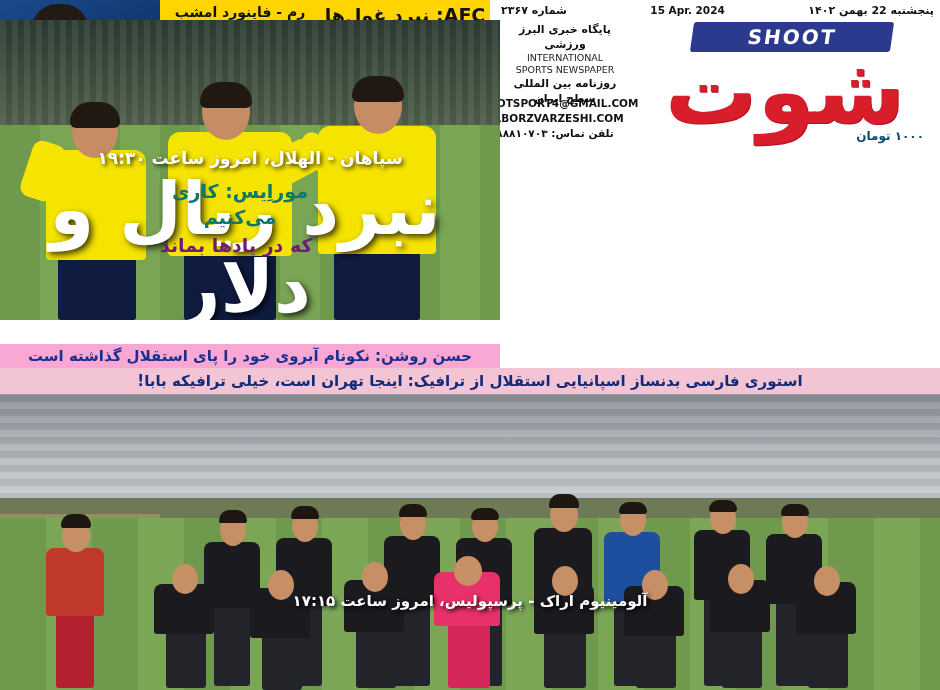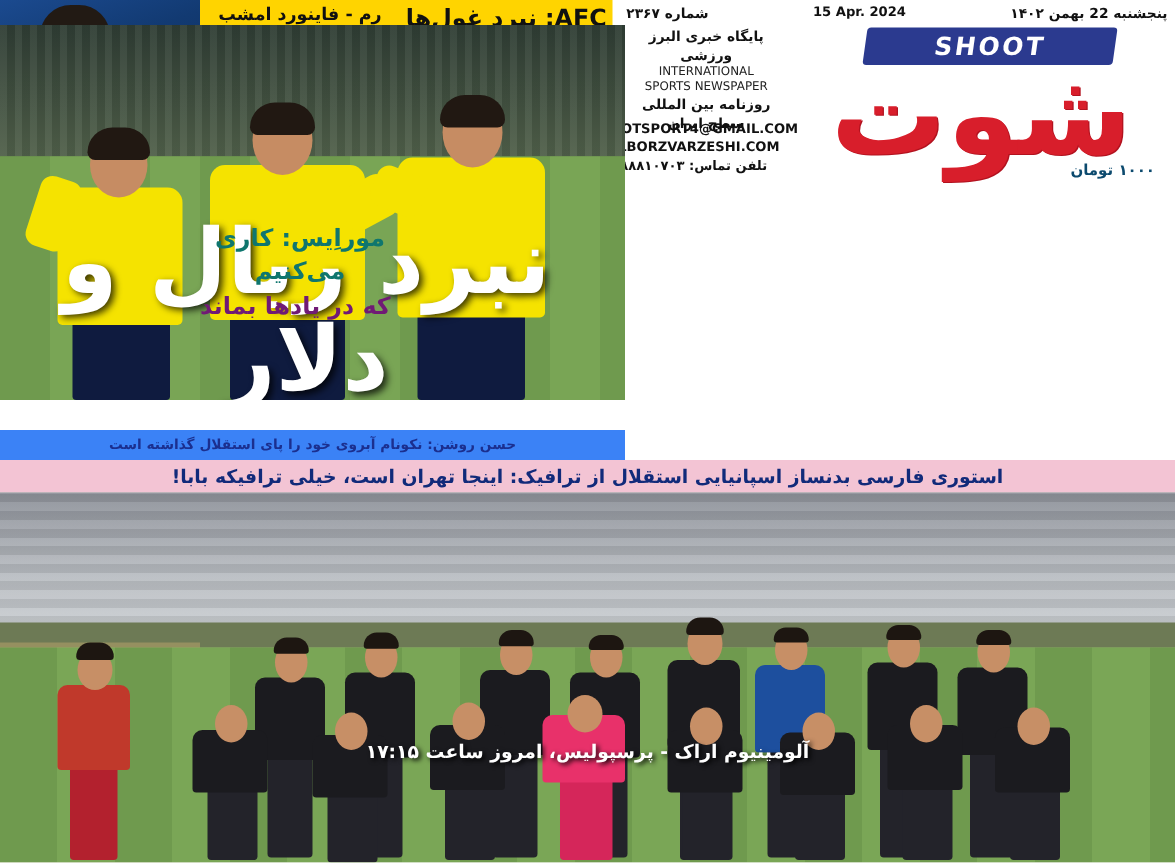--- a/index.html
+++ b/index.html
@@ -135,21 +135,21 @@
   }
   .hl-sub{
     position:absolute;left:0;top:128px;width:500px;text-align:center;
     color:#fff;font-size:17px;font-weight:bold;text-shadow:2px 2px 4px rgba(0,0,0,.8);
   }
 
   
   .strip{position:absolute;left:0;width:940px;box-sizing:border-box;text-align:center;}
 
   .s1{top:320px;height:24px;line-height:24px;width:500px;background:#fff;color:#1b2f8f;font-weight:bold;font-size:14.5px;}
-  .s2{top:344px;height:24px;line-height:24px;width:500px;background:#3b82f6;color:#1b2f8f;font-weight:bold;font-size:11px;}
+  .s2{top:344px;height:24px;line-height:24px;width:500px;background:#f9a8d4;color:#1b2f8f;font-weight:bold;font-size:15px;}
   .s3{top:368px;height:26px;line-height:26px;width:940px;background:#f3c4d4;color:#112a7a;font-weight:bold;font-size:15px;}
 
   
   .photo-bottom{
     position:absolute;top:394px;left:0;width:940px;height:296px;overflow:hidden;
     background:linear-gradient(180deg,#9a9a9a 0%,#b5b5ad 26%,#8fae63 45%,#7da055 100%);
   }
   .pb-stand{position:absolute;top:0;left:0;width:940px;height:120px;
     background:linear-gradient(180deg,#8d9199 0%,#b9bdc2 55%,#cfd3d6 100%);}
   .pb-stand:after{content:"";position:absolute;inset:0;
@@ -252,20 +252,21 @@
     </div>
 
     <div class="player" style="left:300px;bottom:0;width:150px;height:262px;">
       <div class="p-short" style="left:34px;bottom:0;width:86px;height:76px;"></div>
       <div class="p-shirt" style="left:18px;bottom:66px;width:118px;height:128px;"></div>
       <div class="p-arm" style="left:-2px;bottom:150px;width:42px;height:34px;transform:rotate(22deg);"></div>
       <div class="p-head" style="left:54px;bottom:186px;width:48px;height:56px;"></div>
       <div class="p-hair" style="left:52px;bottom:218px;width:52px;height:26px;"></div>
     </div>
 
+    <div class="hl-sub">سپاهان - الهلال، امروز ساعت ۱۹:۳۰</div>
     <div class="hl-big">نبرد ریال و دلار</div>
   </div>
 
   <div style="position:absolute;top:178px;left:160px;width:160px;text-align:center;color:#0f766e;font-size:19px;font-weight:bold;line-height:26px;">موراِیس: کاری می‌کنیم</div>
   <div style="position:absolute;top:232px;left:160px;width:160px;text-align:left;color:#701a75;font-size:19px;font-weight:bold;line-height:26px;">که در یادها بماند</div>
 
   <div class="strip s2">حسن روشن: نکونام آبروی خود را پای استقلال گذاشته است</div>
   <div class="strip s3">استوری فارسی ‌بدنساز اسپانیایی استقلال از ترافیک: اینجا تهران است، خیلی ترافیکه بابا!</div>
 
   <div class="photo-bottom">

